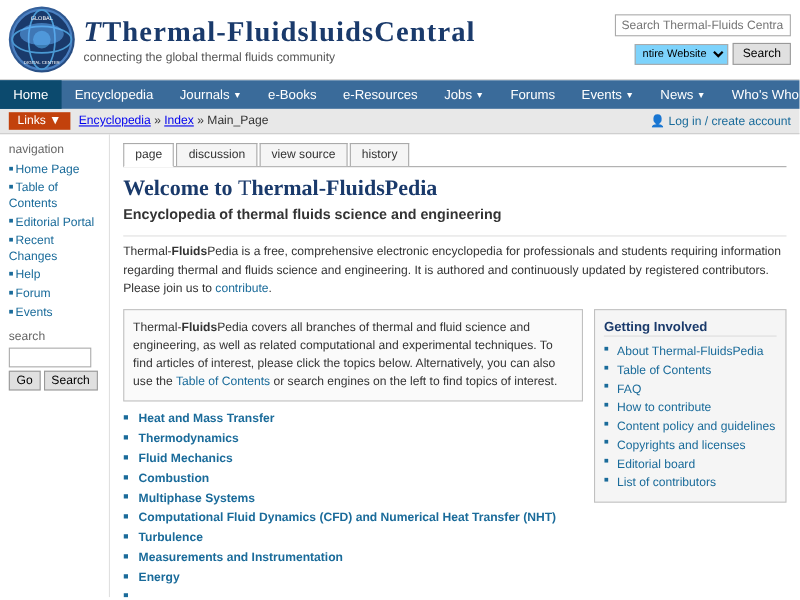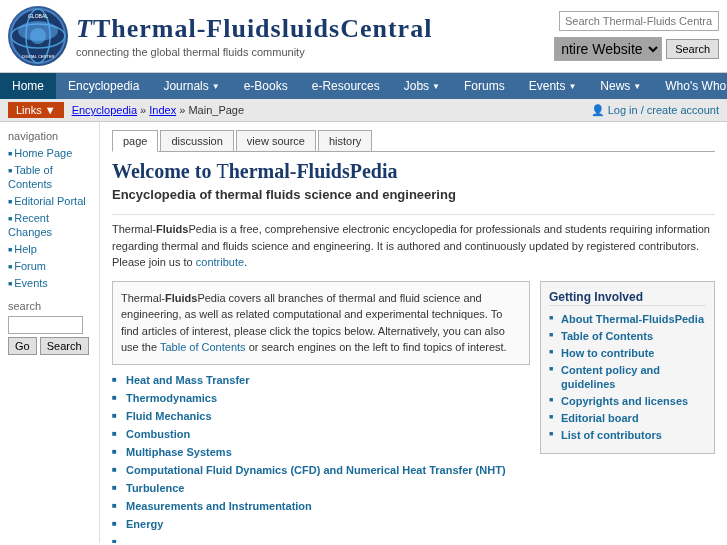--- a/index.html
+++ b/index.html
@@ -9,21 +9,21 @@
     #header { display: flex; align-items: center; background: #fff; padding: 6px 8px; border-bottom: 1px solid #ccc; }
     #logo-area { display: flex; align-items: center; gap: 8px; flex: 1; }
     #logo-circle { width: 60px; height: 60px; border-radius: 50%; background: radial-gradient(circle at 40% 40%, #4a7fc1, #1a3a6b); display: flex; align-items: center; justify-content: center; flex-shrink: 0; overflow: hidden; position: relative; }
     #logo-circle::after { content: ''; position: absolute; width: 40px; height: 20px; background: rgba(100,180,255,0.5); border-radius: 50%; top: 15px; left: 10px; }
     #site-title-area { flex: 1; }
     #site-title { font-size: 26px; font-weight: bold; color: #1a3a6b; font-family: Georgia, serif; letter-spacing: 1px; }
     #site-subtitle { font-size: 11px; color: #555; margin-top: 2px; }
     #search-area { display: flex; flex-direction: column; align-items: flex-end; gap: 4px; }
     #search-box-wrapper { display: flex; gap: 2px; }
     #search-input { border: 1px solid #aaa; padding: 3px 5px; font-size: 11px; width: 160px; }
-    #search-scope { border: 1px solid #aaa; font-size: 14px; padding: 2px; background: #a3a3a3; }
+    #search-scope { border: 1px solid #aaa; font-size: 10px; padding: 2px; background: #7dd3fc; }
     #search-btn { background: #e0e0e0; border: 1px solid #999; padding: 3px 8px; font-size: 11px; cursor: pointer; }
 
     
     #navbar { background: #3a6b9a; display: flex; align-items: stretch; }
     #navbar a { color: #fff; text-decoration: none; padding: 6px 12px; font-size: 12px; display: flex; align-items: center; gap: 3px; white-space: nowrap; }
     #navbar a.home { background: #0c4a6e; }
     #navbar .dropdown-arrow { font-size: 8px; }
 
     
     #links-bar { background: #e8e8e8; border-bottom: 1px solid #ccc; display: flex; align-items: center; padding: 3px 8px; gap: 8px; font-size: 11px; }
@@ -75,21 +75,21 @@
     #topics-list li { margin-bottom: 4px; padding-left: 14px; position: relative; }
     #topics-list li::before { content: '■ '; color: #1a6b9a; font-size: 8px; position: absolute; left: 0; top: 2px; }
     #topics-list li a { color: #1a6b9a; text-decoration: none; font-size: 11px; font-weight: bold; }
 
     
     #getting-involved { border: 1px solid #c0c0c0; padding: 8px; background: #f5f5f5; }
     #getting-involved h3 { font-size: 12px; font-weight: bold; color: #1a3a6b; margin-bottom: 6px; border-bottom: 1px solid #ddd; padding-bottom: 1px; }
     #getting-involved ul { list-style: none; }
     #getting-involved ul li { margin-bottom: 3px; padding-left: 12px; position: relative; }
     #getting-involved ul li::before { content: '■ '; color: #1a6b9a; font-size: 7px; position: absolute; left: 0; top: 2px; }
-    #getting-involved ul li a { color: #1a6b9a; text-decoration: none; font-size: 11px; font-weight: bold; }
+    #getting-involved ul li a { color: #1a6b9a; text-decoration: none; font-size: 11px; }
   </style>
 </head>
 <body>
 
 <div id="header">
   <div id="logo-area">
     <div id="logo-circle">
       <svg width="56" height="56" viewBox="0 0 56 56">
         <circle cx="28" cy="28" r="27" fill="#1a3a6b" stroke="#4a7fc1" stroke-width="2"></circle>
         <ellipse cx="28" cy="28" rx="27" ry="12" fill="none" stroke="#4a9ad4" stroke-width="1.5"></ellipse>
@@ -204,20 +204,21 @@
           <li></li>
 
         </ul>
       </div>
       <div id="right-col">
         <div id="getting-involved">
           <h3>Getting Involved</h3>
           <ul>
             <li><a href="#">About Thermal-FluidsPedia</a></li>
             <li><a href="#">Table of Contents</a></li>
+            <li><a href="#">FAQ</a></li>
             <li><a href="#">How to contribute</a></li>
             <li><a href="#">Content policy and guidelines</a></li>
             <li><a href="#">Copyrights and licenses</a></li>
             <li><a href="#">Editorial board</a></li>
             <li><a href="#">List of contributors</a></li>
           </ul>
         </div>
       </div>
     </div>
 

